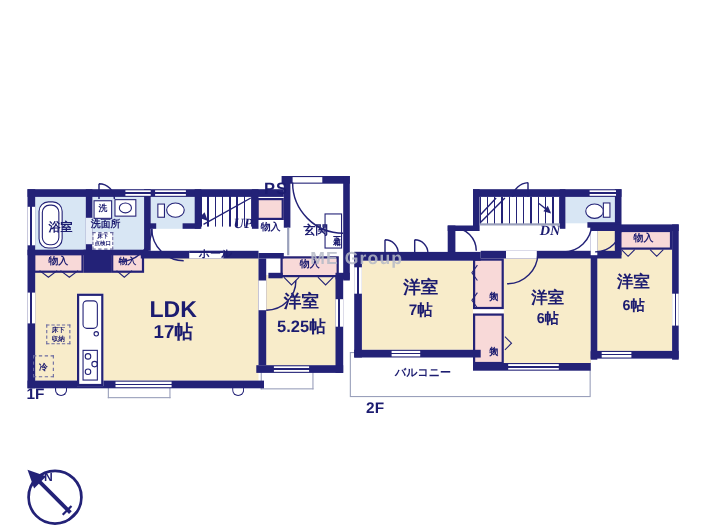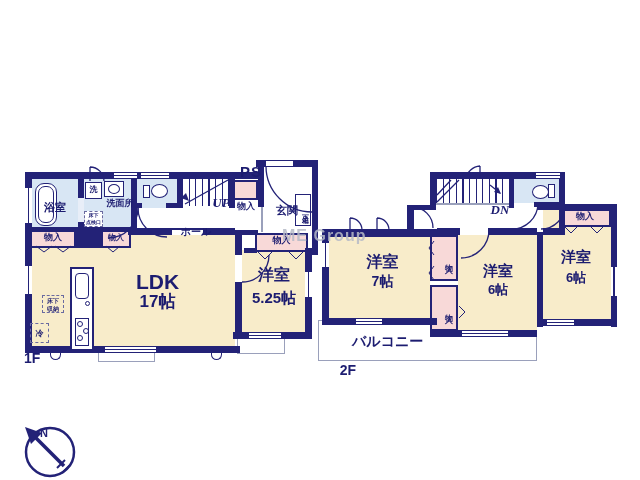--- a/index.html
+++ b/index.html
@@ -116,21 +116,21 @@
     <div class="dash" style="left:84px;top:211px;width:19px;height:16px;font-size:5px;line-height:1.4;background:#fff;">
       <span>床下</span><br>
       <span>点検口</span>
     </div>
     <div class="abs vtext" style="left:295px;top:194px;width:16px;height:32px;background:#fff;border:1.5px solid #232277;font-size:7px;font-weight:bold;text-align:center;color:#1c1c70;">
       <span>下足箱</span>
     </div>
 
     <div class="lbl" style="left:33px;top:201px;width:44px;font-size:11px;">浴室</div>
     <div class="lbl" style="left:85px;top:186px;width:17px;font-size:8px;">洗</div>
-    <div class="lbl" style="left:96px;top:199px;width:48px;font-size:9px;">洗面所</div>
+    <div class="lbl" style="left:72px;top:199px;width:48px;font-size:9px;">洗面所</div>
     <div class="lbl" style="left:176px;top:213px;width:40px;font-size:10px;margin-top:13px;">ホール</div>
     <div class="lbl ital" style="left:206px;top:196px;width:30px;font-size:13px;">UP</div>
     <div class="lbl" style="left:240px;top:164px;width:22px;font-size:15px;letter-spacing:1px;">PS</div>
     <div class="lbl" style="left:231px;top:202px;width:30px;font-size:9px;">物入</div>
     <div class="lbl" style="left:266px;top:204px;width:42px;font-size:11px;">玄関</div>
     <div class="lbl" style="left:30px;top:233px;width:46px;font-size:9px;">物入</div>
     <div class="lbl" style="left:101px;top:234px;width:30px;font-size:8px;">物入</div>
     <div class="lbl" style="left:255px;top:236px;width:53px;font-size:9px;">物入</div>
     <div class="lbl" style="left:120px;top:270px;width:75px;font-size:21px;">LDK</div>
     <div class="lbl" style="left:120px;top:293px;width:75px;font-size:17px;">17帖</div>
@@ -186,22 +186,22 @@
     <div class="lbl vtext" style="left:436px;top:293px;width:16px;height:32px;font-size:8px;">物入</div>
 
     <div class="lbl ital" style="left:438px;top:203px;width:30px;font-size:13px;margin-left:47px;">DN</div>
     <div class="lbl" style="left:355px;top:253px;width:55px;font-size:16px;">洋室</div>
     <div class="lbl" style="left:355px;top:274px;width:55px;font-size:14px;">7帖</div>
     <div class="lbl" style="left:468px;top:263px;width:60px;font-size:15px;">洋室</div>
     <div class="lbl" style="left:468px;top:283px;width:60px;font-size:13px;">6帖</div>
     <div class="lbl" style="left:545px;top:249px;width:62px;font-size:15px;">洋室</div>
     <div class="lbl" style="left:545px;top:271px;width:62px;font-size:13px;">6帖</div>
     <div class="lbl" style="left:559px;top:212px;width:52px;font-size:9px;">物入</div>
-    <div class="lbl" style="left:352px;top:334px;width:65px;font-size:14px;">バルコニー</div>
-    <div class="lbl" style="left:326px;top:363px;width:30px;font-size:14px;text-align:right;">2F</div>
+    <div class="lbl" style="left:352px;top:334px;width:65px;font-size:10px;">バルコニー</div>
+    <div class="lbl" style="left:326px;top:363px;width:30px;font-size:14px;text-align:center;">2F</div>
 
     <div class="fix" style="left:532px;top:185px;width:17px;height:14px;border-radius:50%;"></div>
     <div class="fix" style="left:548px;top:184px;width:7px;height:14px;"></div>
   </div>
 
   <svg width="640" height="480" viewBox="0 0 640 480">
     <g stroke="#232277" stroke-width="1.3" fill="none">
 
       <path d="M 266 166 A 46 46 0 0 0 312 212"></path>
       <path d="M 138 208 A 30 30 0 0 1 108 238"></path>

